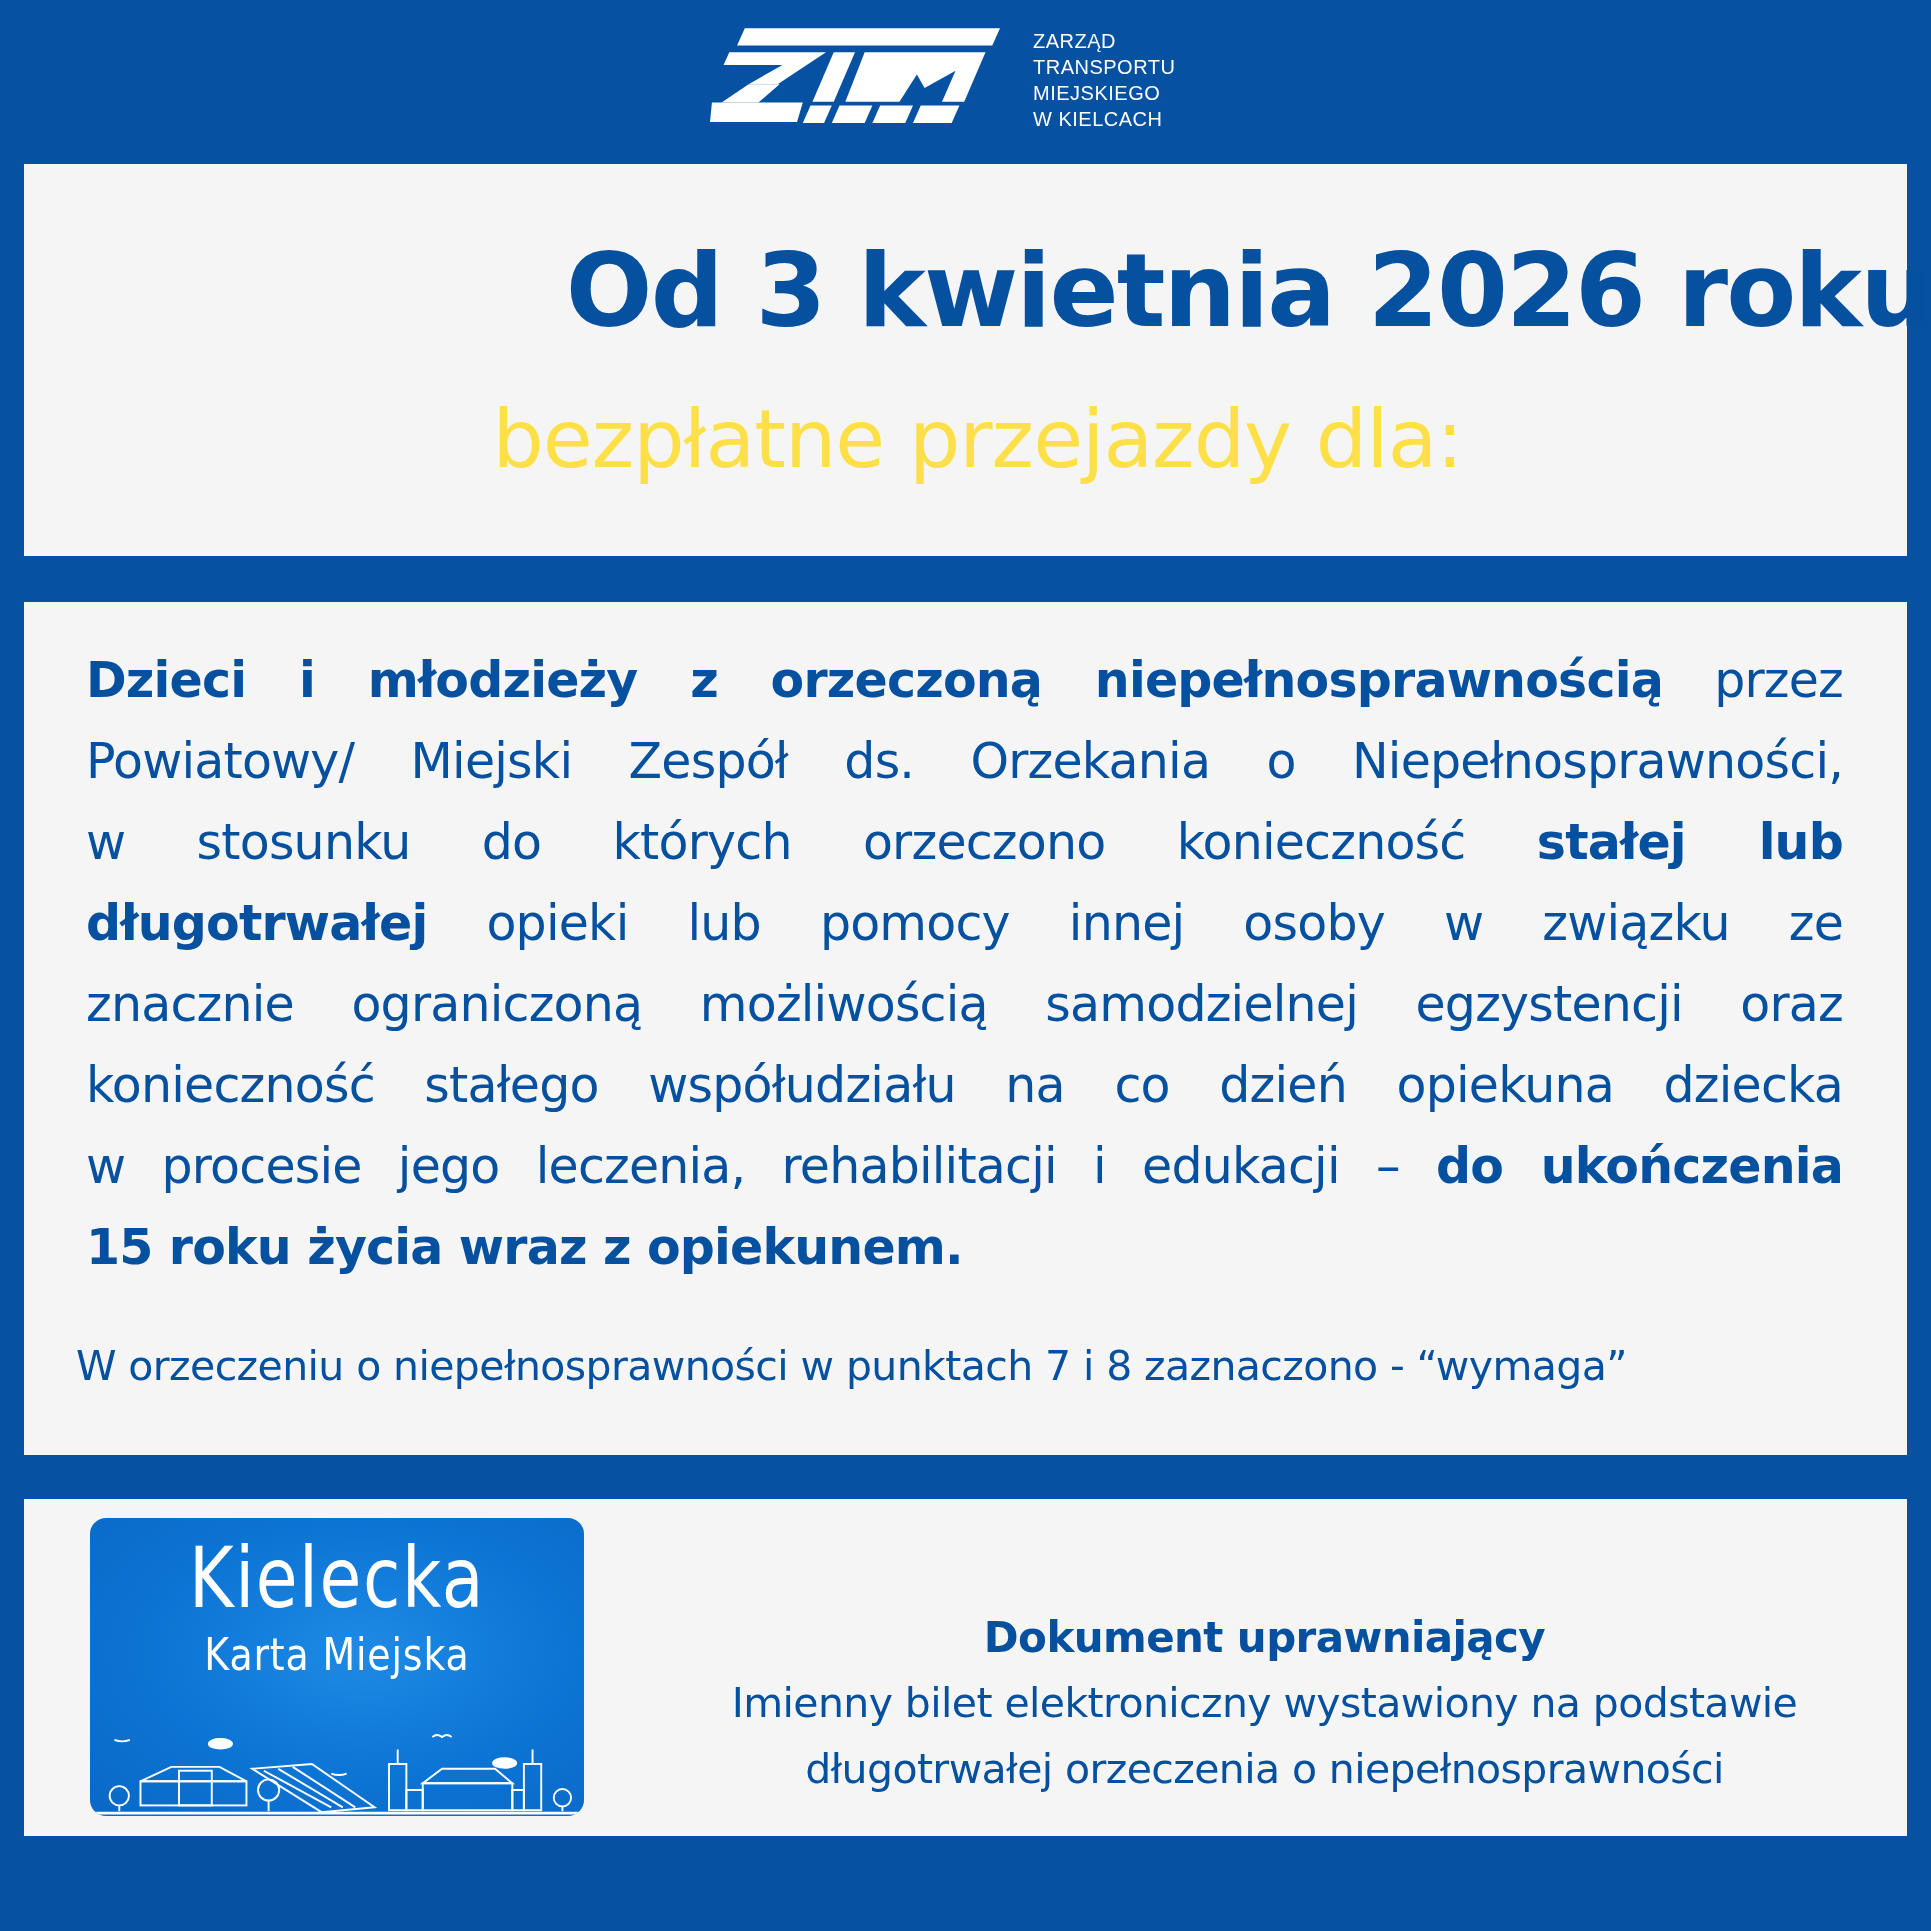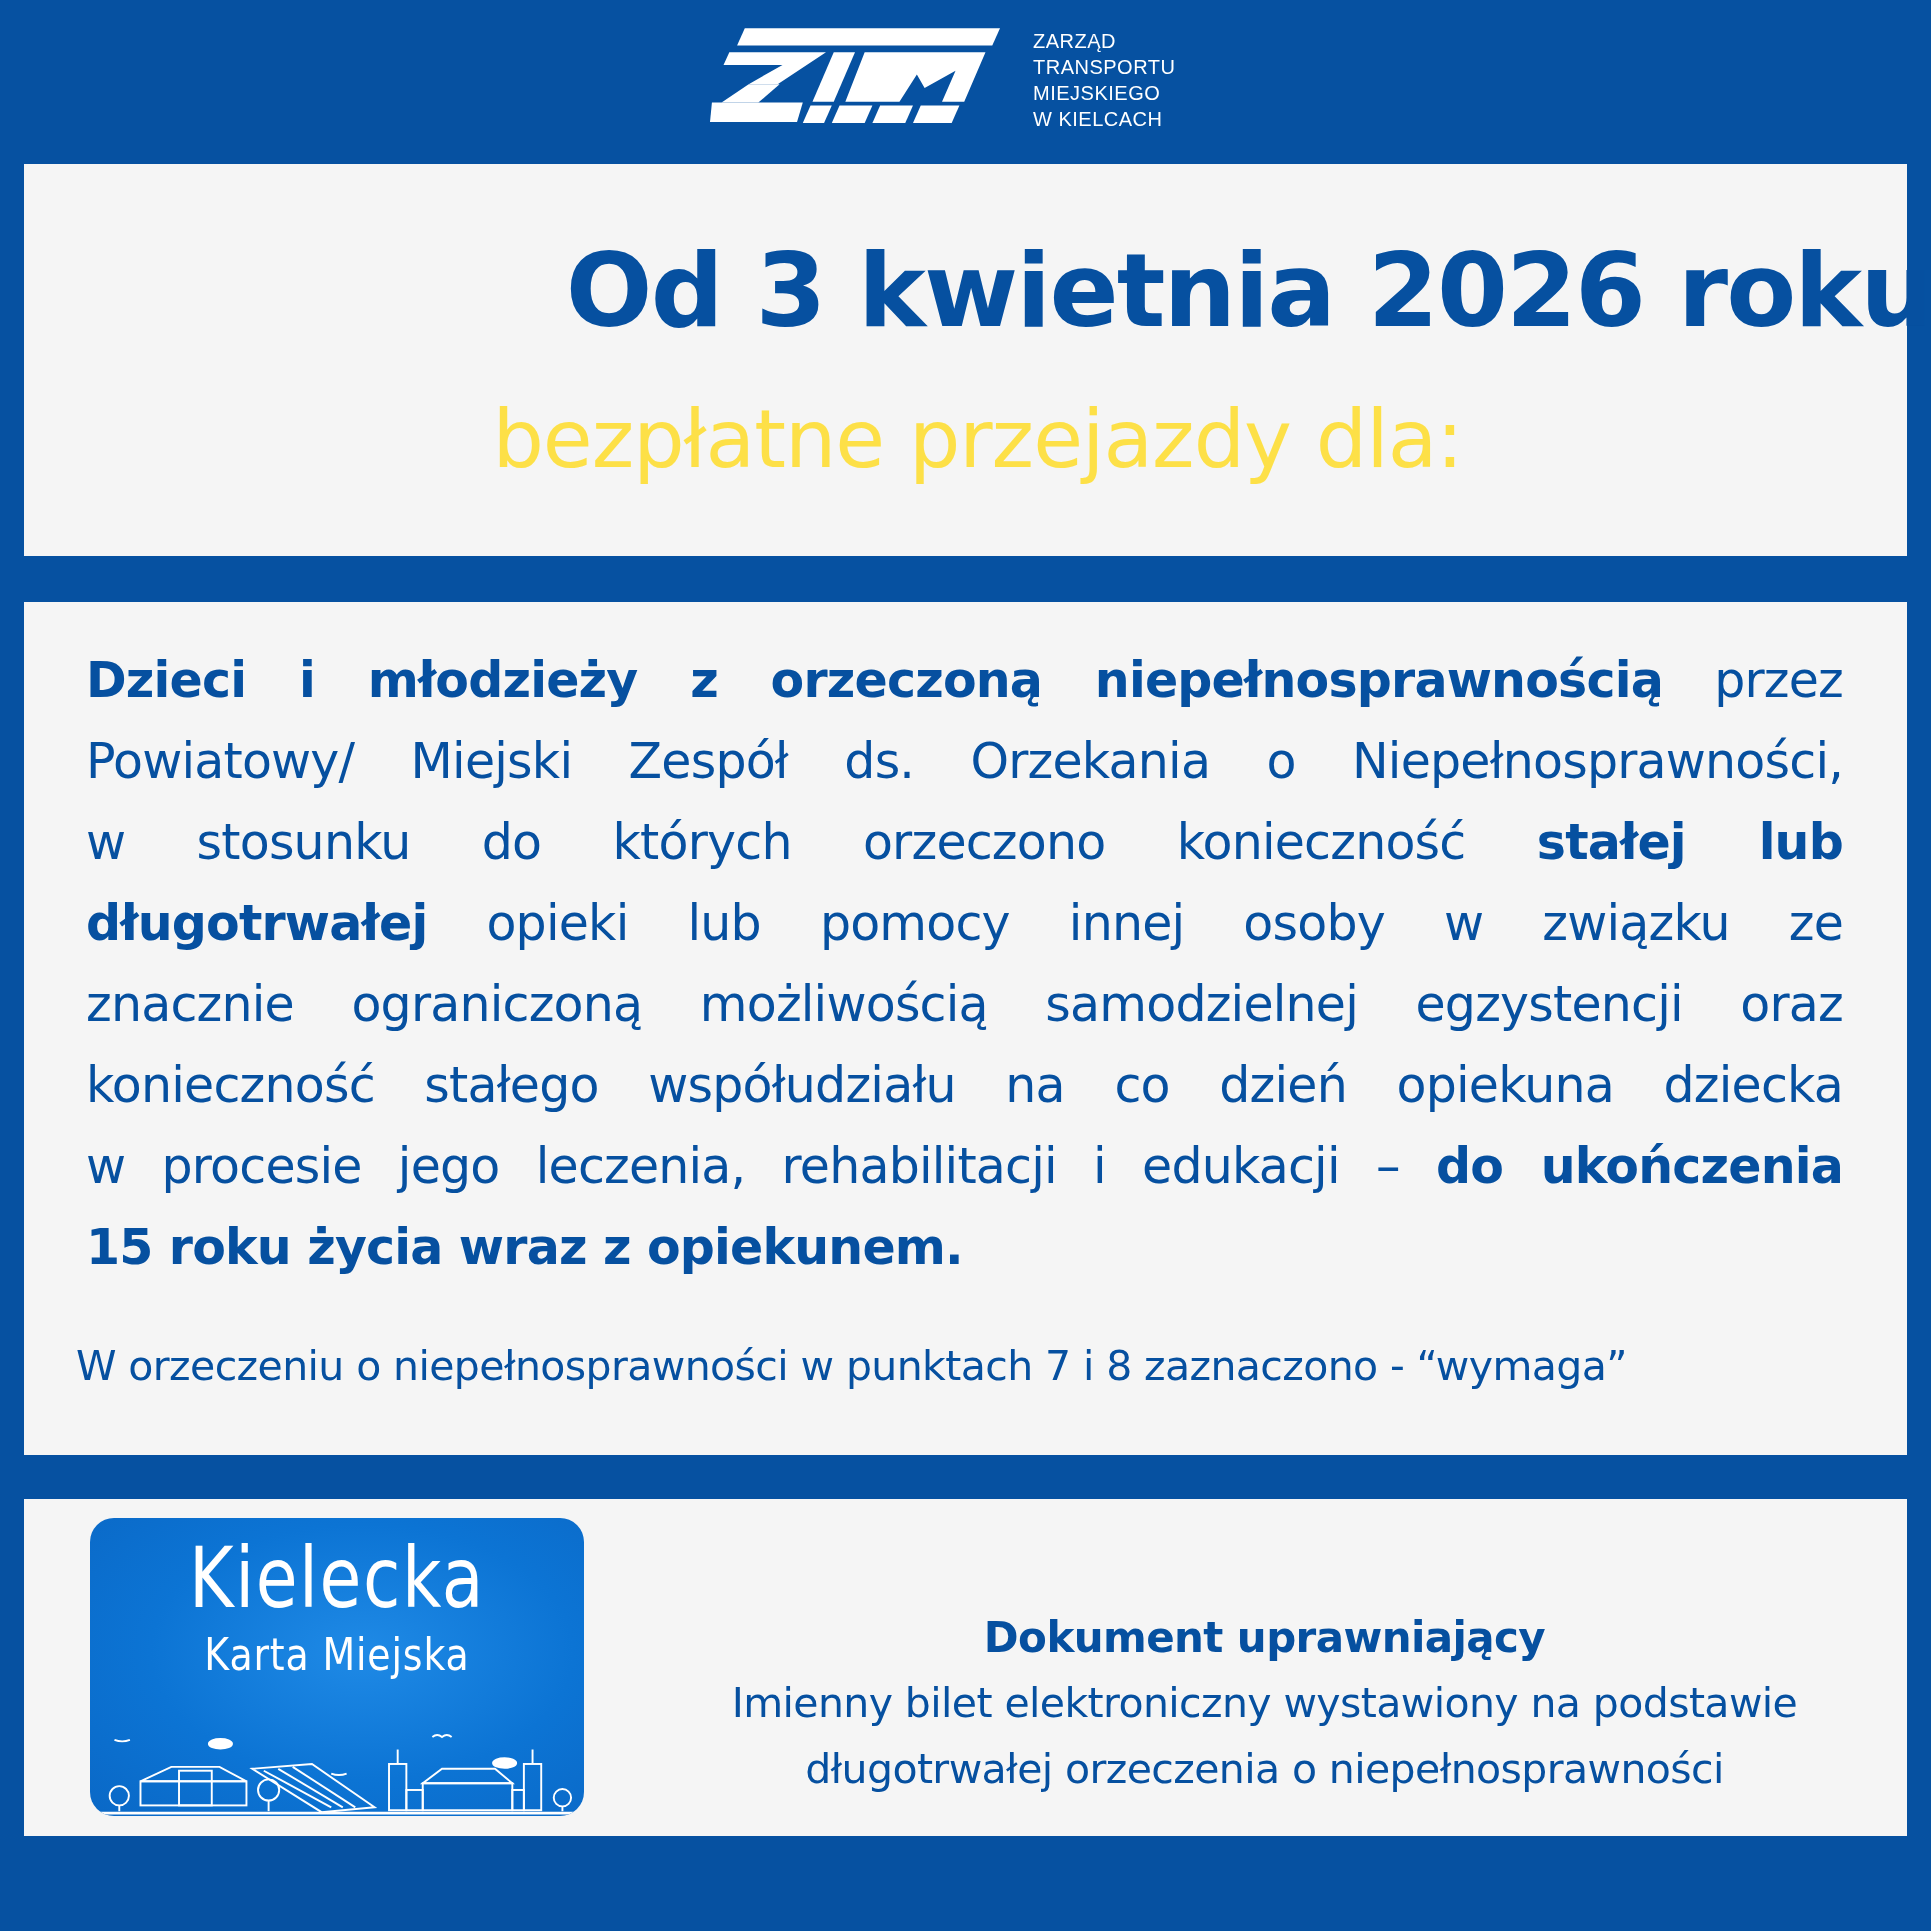--- a/index.html
+++ b/index.html
@@ -48,21 +48,21 @@
     .body-text b { font-weight: bold; }
 
     .note {
       position: absolute; left: 76px; top: 1337px; width: 1757px;
       font-family: "DejaVu Sans", sans-serif; font-size: 41px; line-height: 58px;
       color: #0650a0; white-space: nowrap; letter-spacing: -0.6px;
     }
 
     .card {
       position: absolute; left: 90px; top: 1518px; width: 494px; height: 298px;
-      border-radius: 24px; overflow: hidden;
+      border-radius: 16px; overflow: hidden;
       background: radial-gradient(ellipse at 55% 45%, #1f8ae6 0%, #0c74d4 55%, #0a68c6 100%);
     }
     .card-title {
       position: absolute; left: 0; right: 0; top: 7.7px; text-align: center;
       font-family: "DejaVu Sans", sans-serif; color: #fff; font-size: 83px;
       line-height: 106px; letter-spacing: 1.9px; transform: scaleX(0.82);
     }
     .card-sub {
       position: absolute; left: 0; right: 0; top: 108px; text-align: center;
       font-family: "DejaVu Sans", sans-serif; color: #fff; font-size: 44px;

